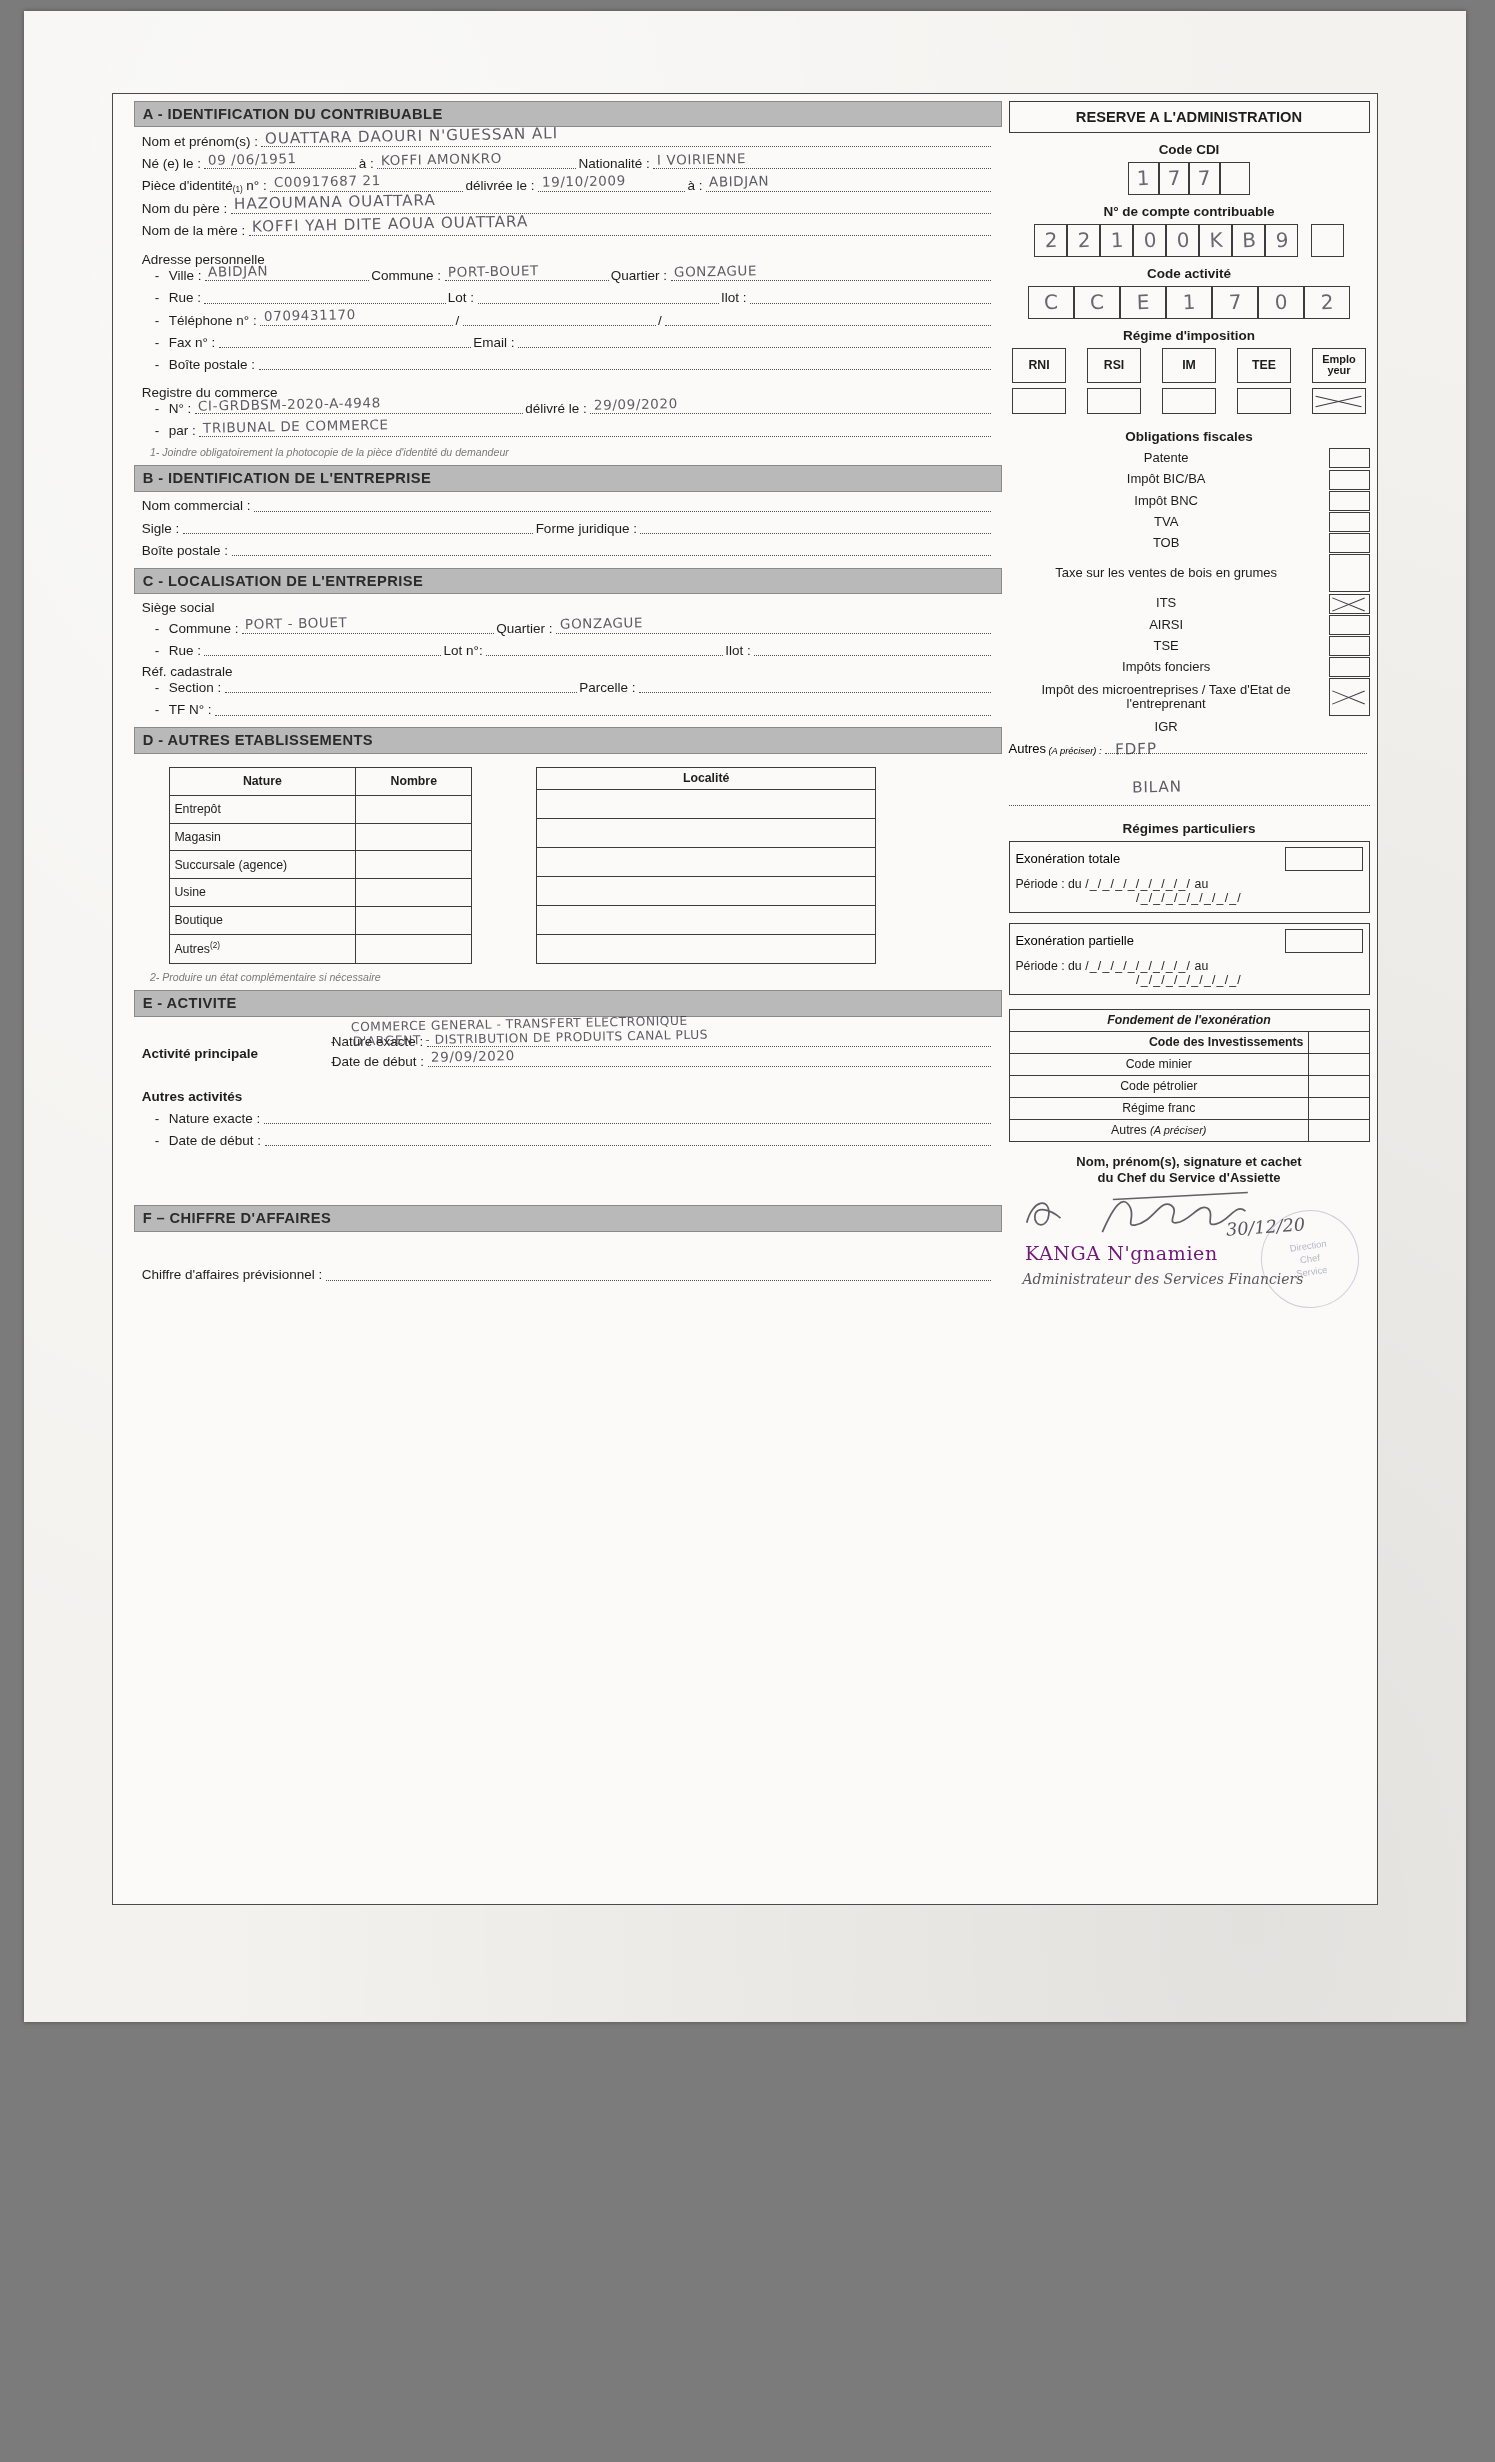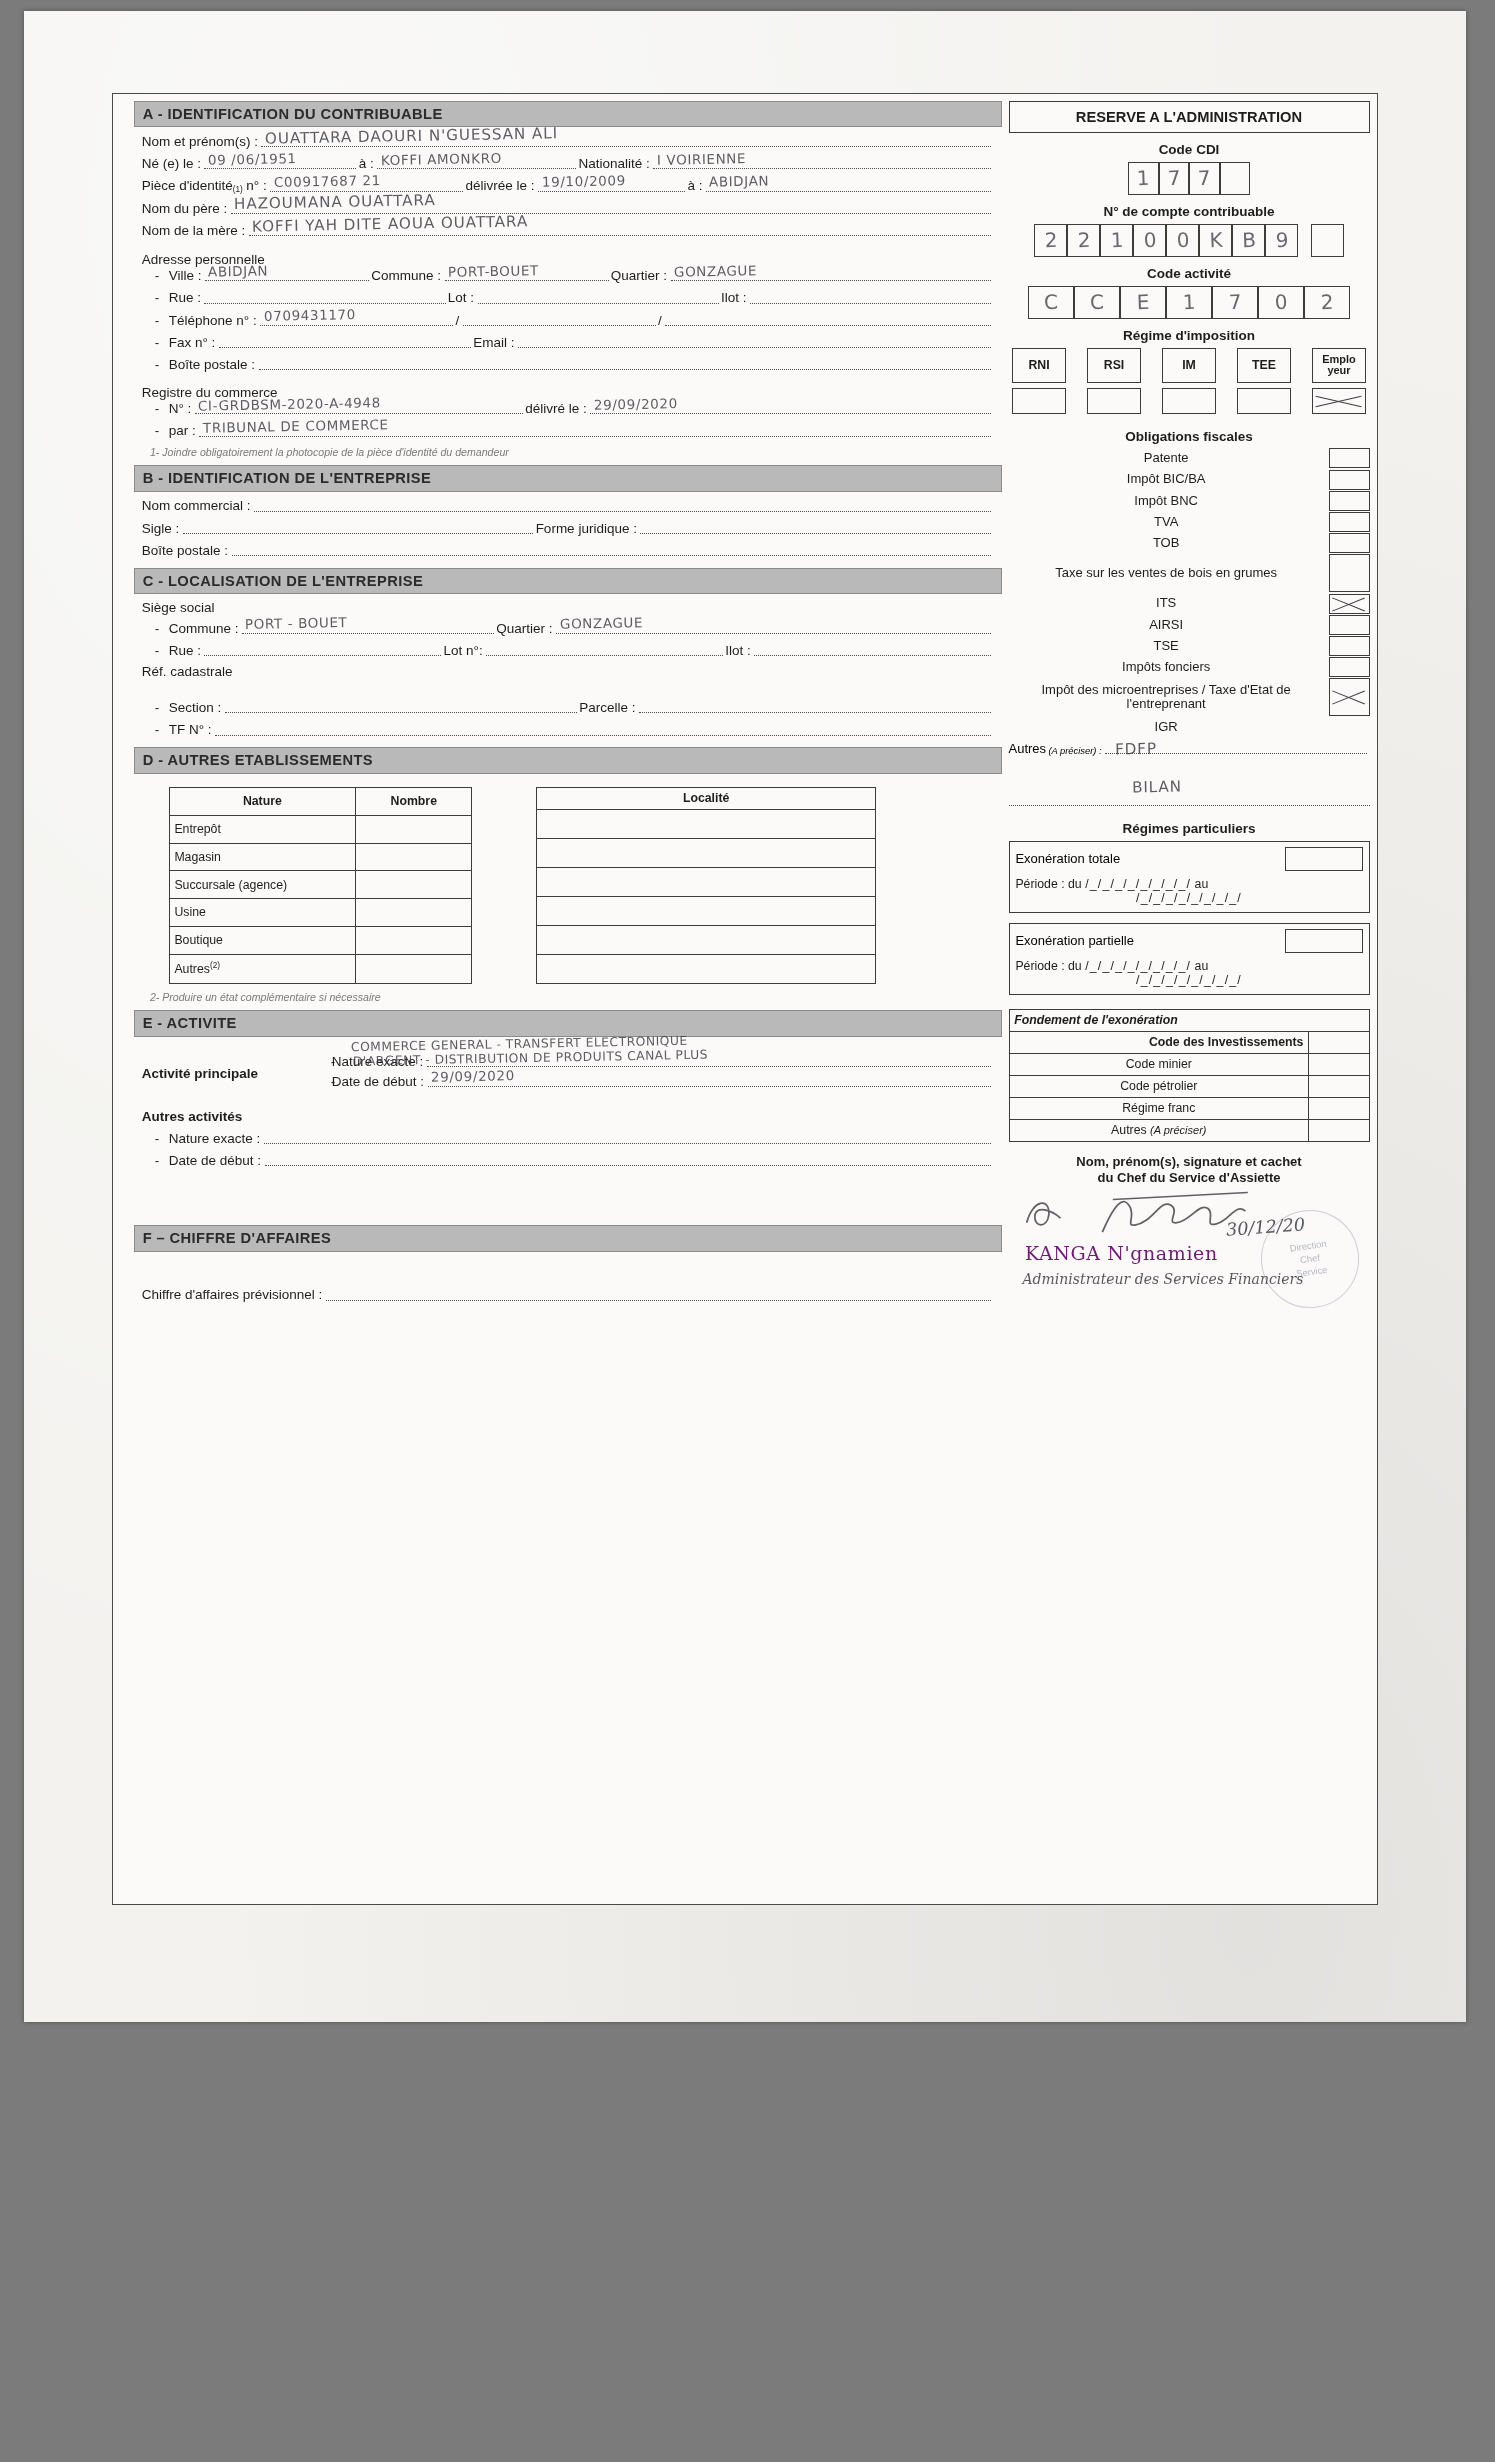--- a/index.html
+++ b/index.html
@@ -328,21 +328,21 @@
         <span class="lbl">Lot n°:</span>
         <span class="dots">
               <span class="hand sm"></span>
             </span>
         <span class="lbl">Ilot :</span>
         <span class="dots">
               <span class="hand sm"></span>
             </span>
       </div>
       <div style="margin-top:3.5px">Réf. cadastrale</div>
-      <div class="row sub dash indent" style="margin-top:20px">
+      <div class="row sub dash indent" style="margin-top:0">
         <span class="lbl">Section :</span>
         <span class="dots">
               <span class="hand sm"></span>
             </span>
         <span class="lbl">Parcelle :</span>
         <span class="dots">
               <span class="hand sm"></span>
             </span>
       </div>
       <div class="row sub dash indent">
@@ -642,21 +642,21 @@
         <span>Période : du</span>
         <span class="slashes">/_/_/_/_/_/_/_/_/</span>
         <span>au</span>
       </div>
       <div class="period slashes" style="text-align:center">/_/_/_/_/_/_/_/_/</div>
     </div>
 
     <table class="grid" style="width:100%; margin-top:14px">
       <tbody>
             <tr>
-              <td colspan="2" style="font-style:italic; font-weight:bold">Fondement de l'exonération</td>
+              <td colspan="2" style="text-align:center; font-style:italic; font-weight:bold">Fondement de l'exonération</td>
             </tr>
       <tr>
               <td style="text-align:right; font-weight:bold">Code des Investissements</td>
               <td style="width:50px"></td>
             </tr>
       <tr>
               <td style="text-align:center">Code minier</td>
               <td></td>
             </tr>
       <tr>

